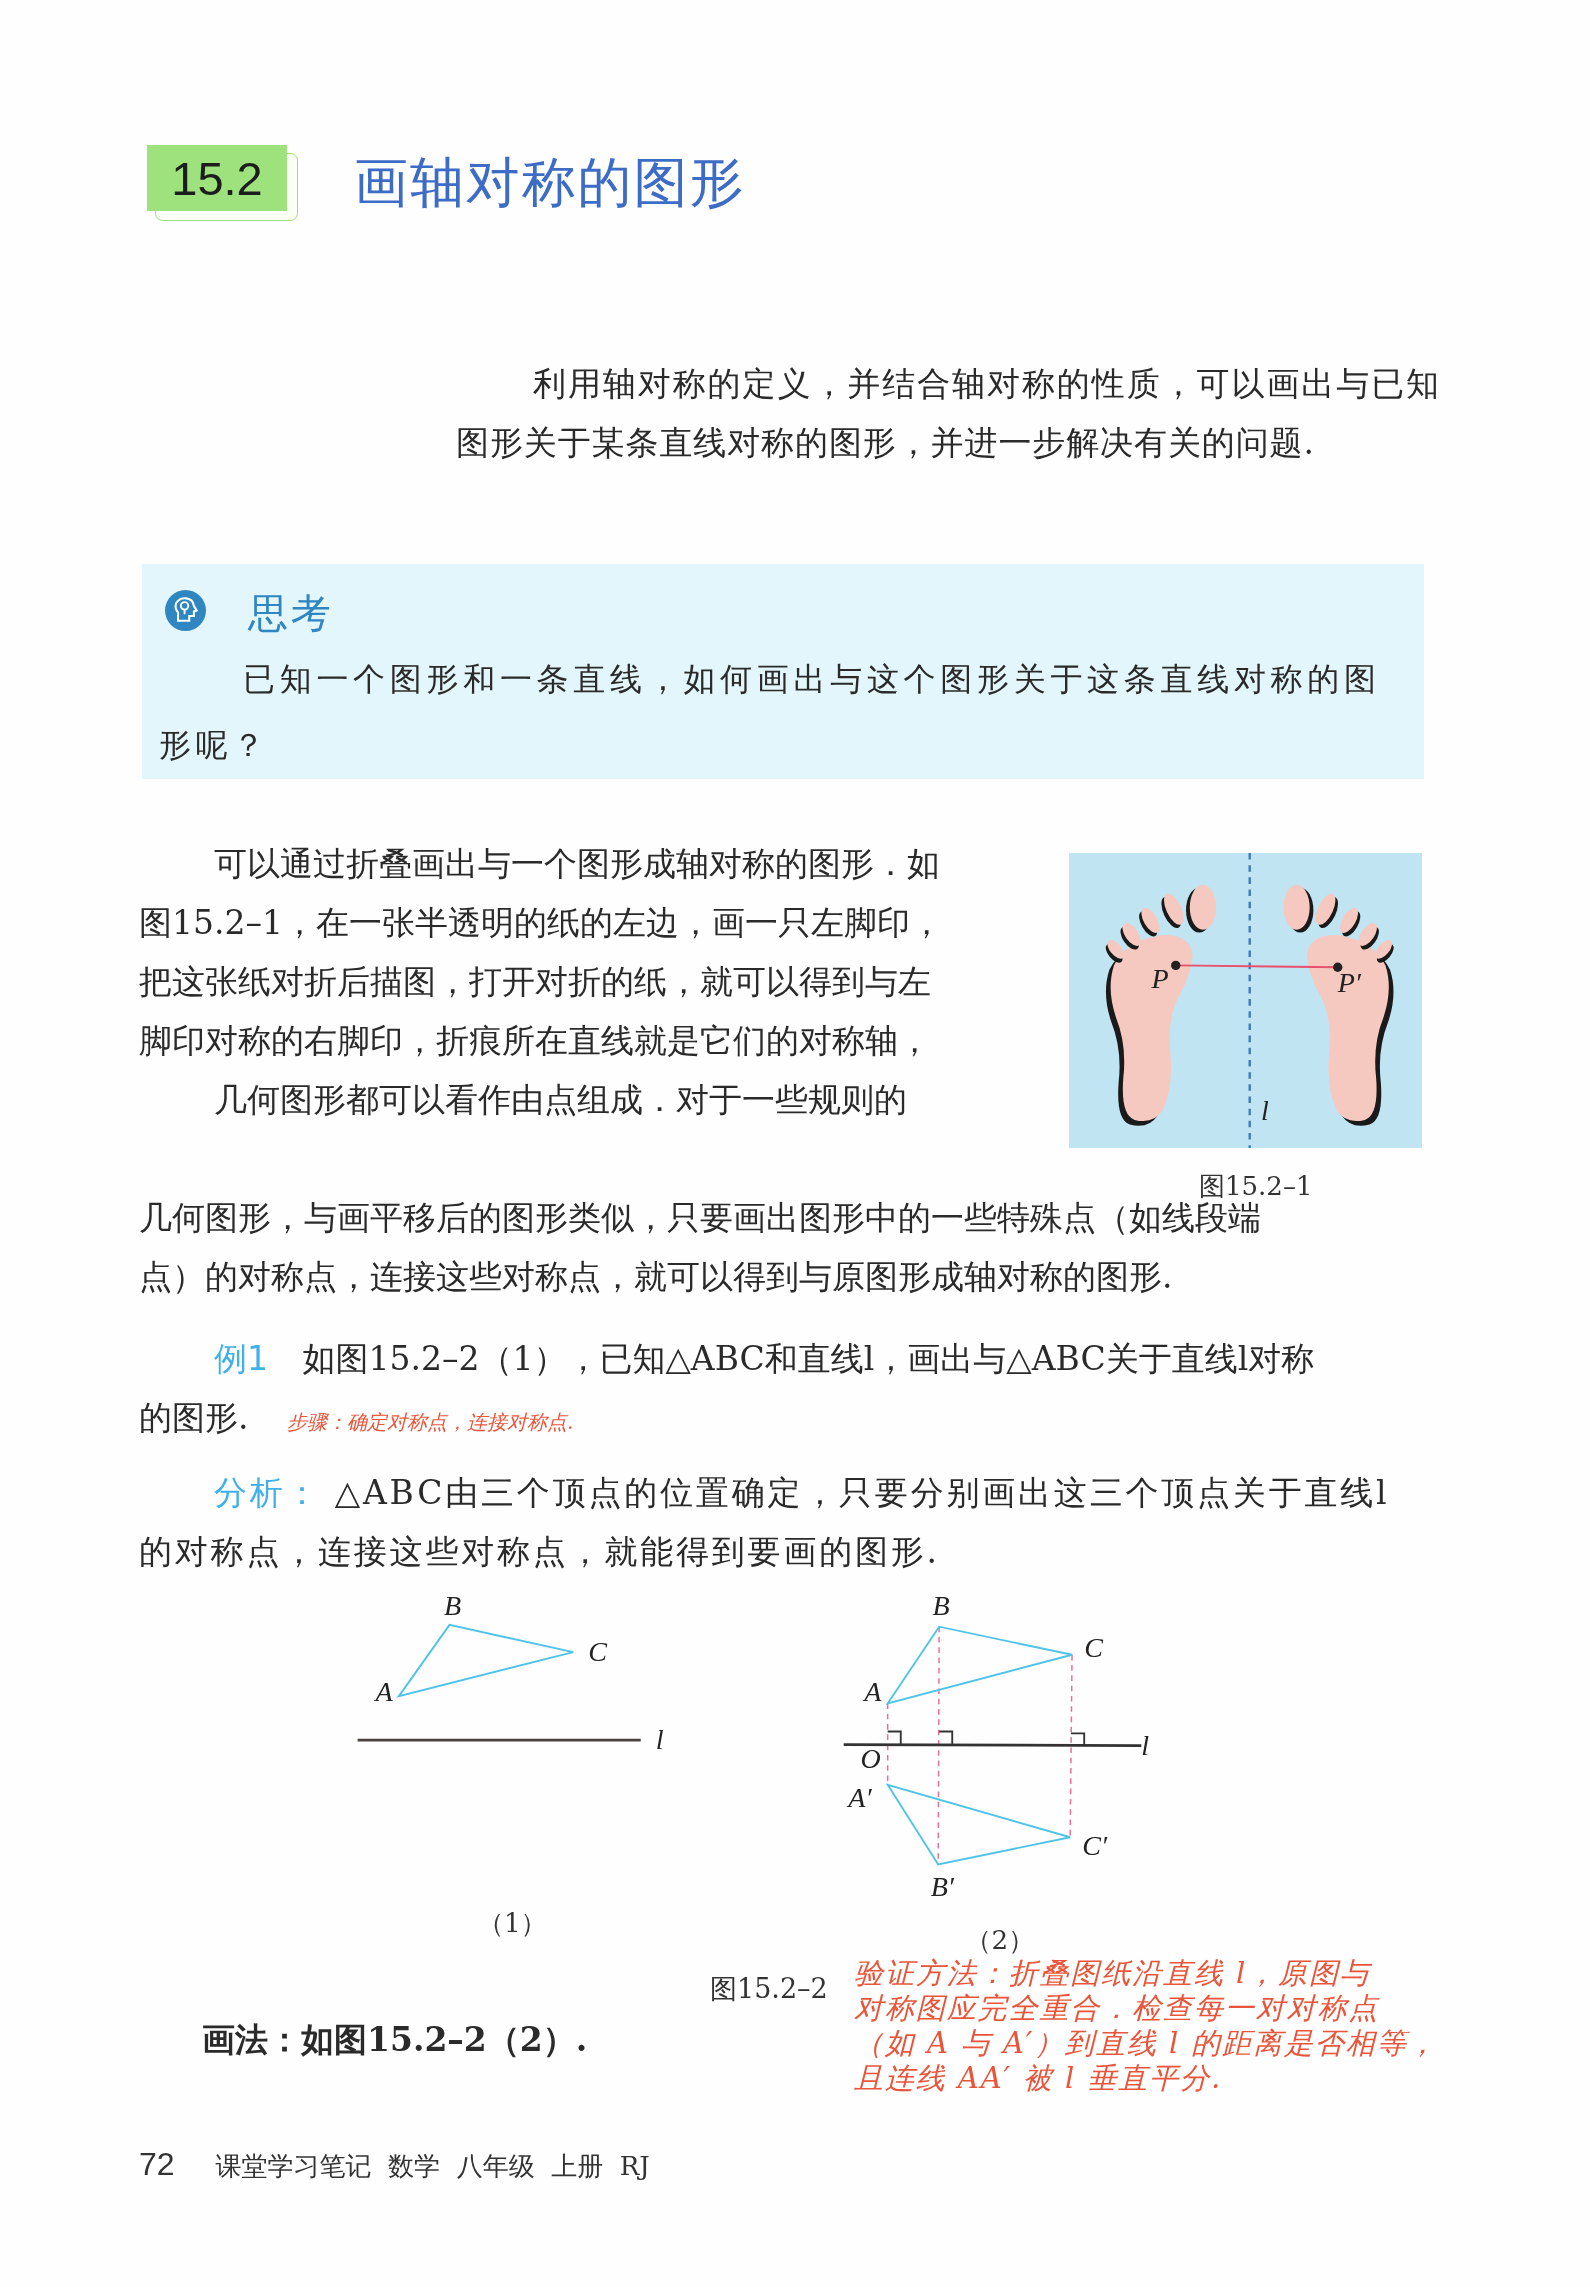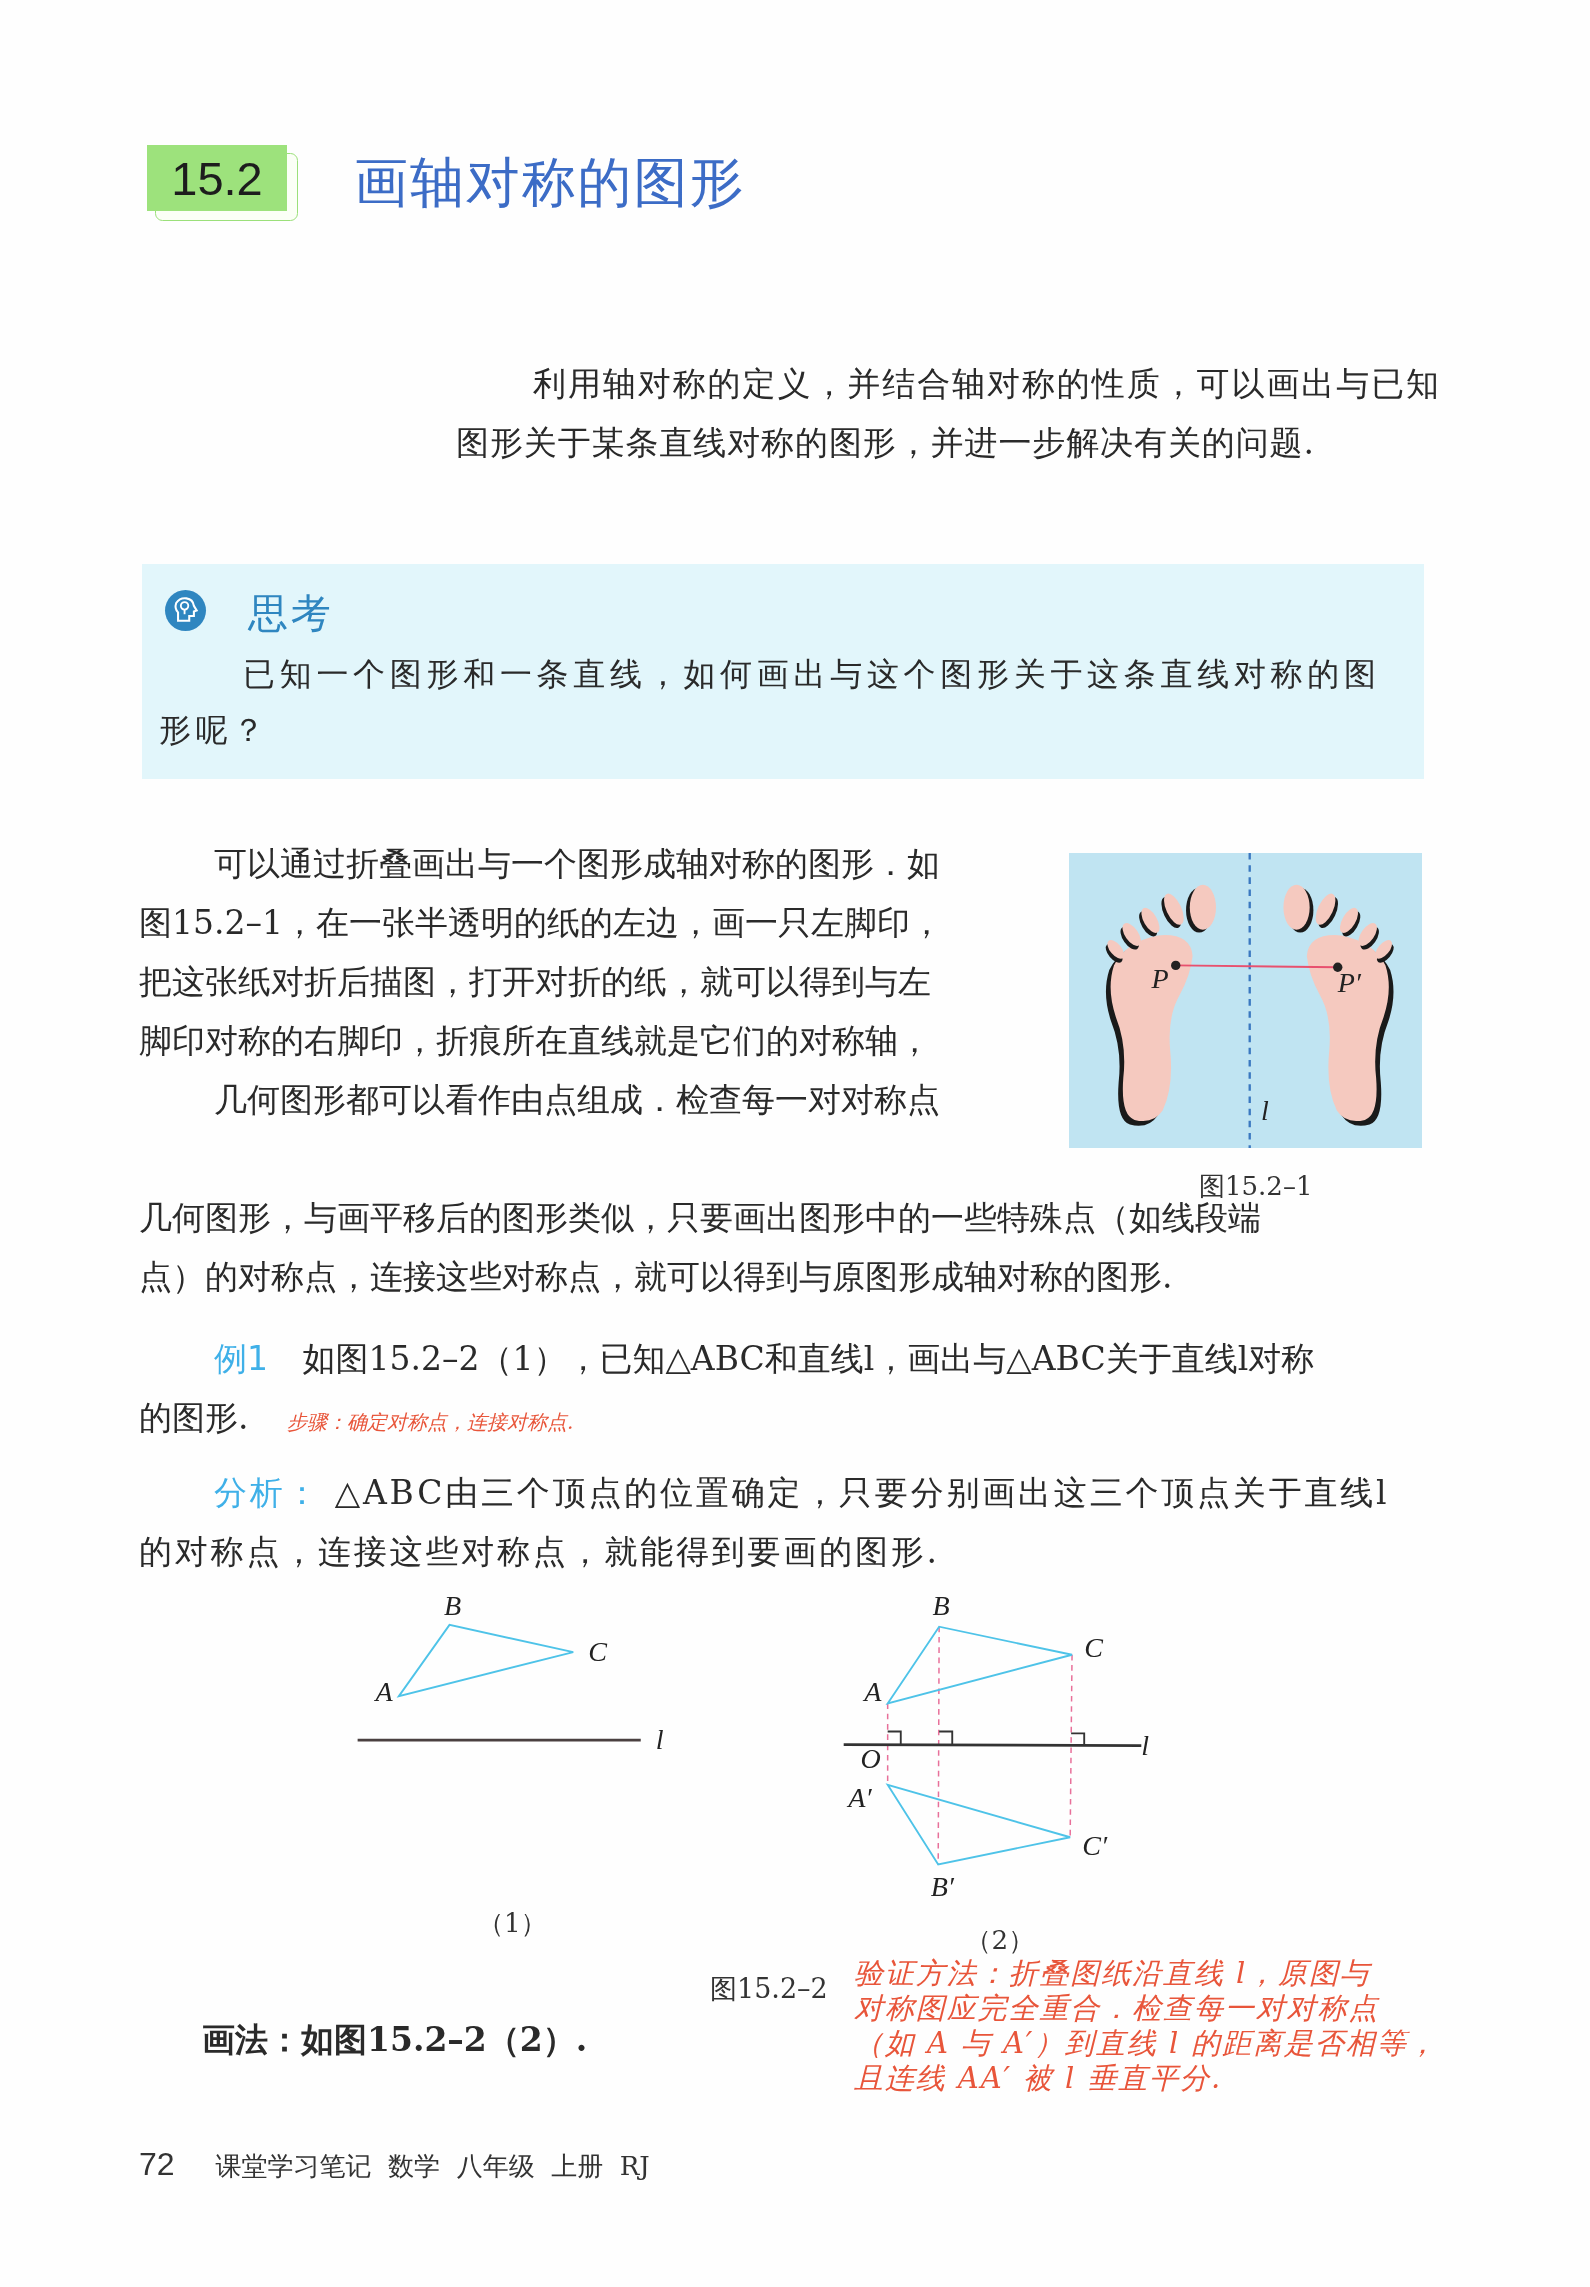--- a/index.html
+++ b/index.html
@@ -9,21 +9,21 @@
   .badge-shadow { left:155px; top:153px; width:141px; height:66px; border:1.9px solid #9be07a; border-radius:7.5px; background:#fbfff6; }
   .badge { left:147px; top:145px; width:140px; height:66px; background:#9de27c; border-radius:0;
            display:flex; align-items:center; justify-content:center;
            font-family:"Liberation Sans","DejaVu Sans",sans-serif; font-size:47px; color:#1d1d1d; }
   .title { left:354px; top:150px; font-family:"DejaVu Sans","Liberation Sans",sans-serif; font-size:54px; color:#3c6cc6; letter-spacing:1.9px; line-height:66px; }
   .para { font-size:33px; line-height:59px; color:#2a2a2a; }
   .intro { left:456px; top:354px; width:984px; text-indent:77px; text-align:justify; letter-spacing:0.9px; }
   .think-box { left:142px; top:564px; width:1282px; height:215px; background:#e2f6fb; }
   .think-icon { left:165px; top:590px; width:41px; height:41px; border-radius:50%; background:#2f86c0; }
   .think-title { left:248px; top:587px; font-family:"DejaVu Sans","Liberation Sans",sans-serif; font-size:40px; color:#2f86c0; line-height:52px; letter-spacing:2.8px; }
-  .think-text { left:159px; top:646px; width:1255px; font-size:32px; line-height:56px; letter-spacing:4.7px; text-indent:84px; color:#2a2a2a; }
+  .think-text { left:159px; top:646px; width:1255px; font-size:32px; line-height:66px; letter-spacing:4.7px; text-indent:84px; color:#2a2a2a; }
   .line { white-space:nowrap; }
   .foot-fig { left:1069px; top:853px; width:353px; height:295px; background:#c0e4f2; }
   .cap { font-size:26px; color:#333; }
   .blue-label { color:#3fb0e8; font-family:"DejaVu Sans","Liberation Sans",sans-serif; }
   .red { color:#e8553a; font-style:italic; }
   .fig-label { font-style:italic; font-size:30px; fill:#222; font-family:"Liberation Serif","DejaVu Serif",serif; }
   .note { left:854px; top:1956px; width:600px; font-size:29px; line-height:35px; color:#e8553a; font-style:italic; letter-spacing:1.9px; }
   .footer { left:139px; top:2146px; font-size:26px; color:#333; white-space:nowrap; }
   .footer .num { font-family:Liberation Sans, sans-serif; font-size:32px; margin-right:41px; }
 </style>
@@ -47,21 +47,21 @@
   </svg>
 </div>
 <div class="abs think-title">思考</div>
 <div class="abs think-text">已知一个图形和一条直线，如何画出与这个图形关于这条直线对称的图形呢？</div>
 
 <div class="abs para" style="left:139px; top:834px; width:928px;">
   <div class="line" style="padding-left:75px;">可以通过折叠画出与一个图形成轴对称的图形．如</div>
   <div class="line">图15.2–1，在一张半透明的纸的左边，画一只左脚印，</div>
   <div class="line">把这张纸对折后描图，打开对折的纸，就可以得到与左</div>
   <div class="line">脚印对称的右脚印，折痕所在直线就是它们的对称轴，</div>
-  <div class="line" style="padding-left:75px;">几何图形都可以看作由点组成．检查每一对对称点</div>
+  <div class="line" style="padding-left:75px;">几何图形都可以看作由点组成．对于一些规则的</div>
 </div>
 
 <div class="abs foot-fig">
   <svg width="353" height="295" viewBox="0 0 377 315">
 
     <line x1="193" y1="0" x2="193" y2="315" stroke="#3a78c0" stroke-width="2.5" stroke-dasharray="7,6"></line>
 
     <g>
       <path d="M70 285 Q55 280 58 240 Q62 205 50 175 Q40 145 48 120 Q60 95 95 88 Q130 85 132 110 Q130 130 118 152 Q105 175 108 210 Q112 250 100 275 Q90 290 70 285 Z" fill="#1a1a1a" transform="translate(-5,5)"></path>
       <path d="M70 285 Q55 280 58 240 Q62 205 50 175 Q40 145 48 120 Q60 95 95 88 Q130 85 132 110 Q130 130 118 152 Q105 175 108 210 Q112 250 100 275 Q90 290 70 285 Z" fill="#f5c9bf"></path>

